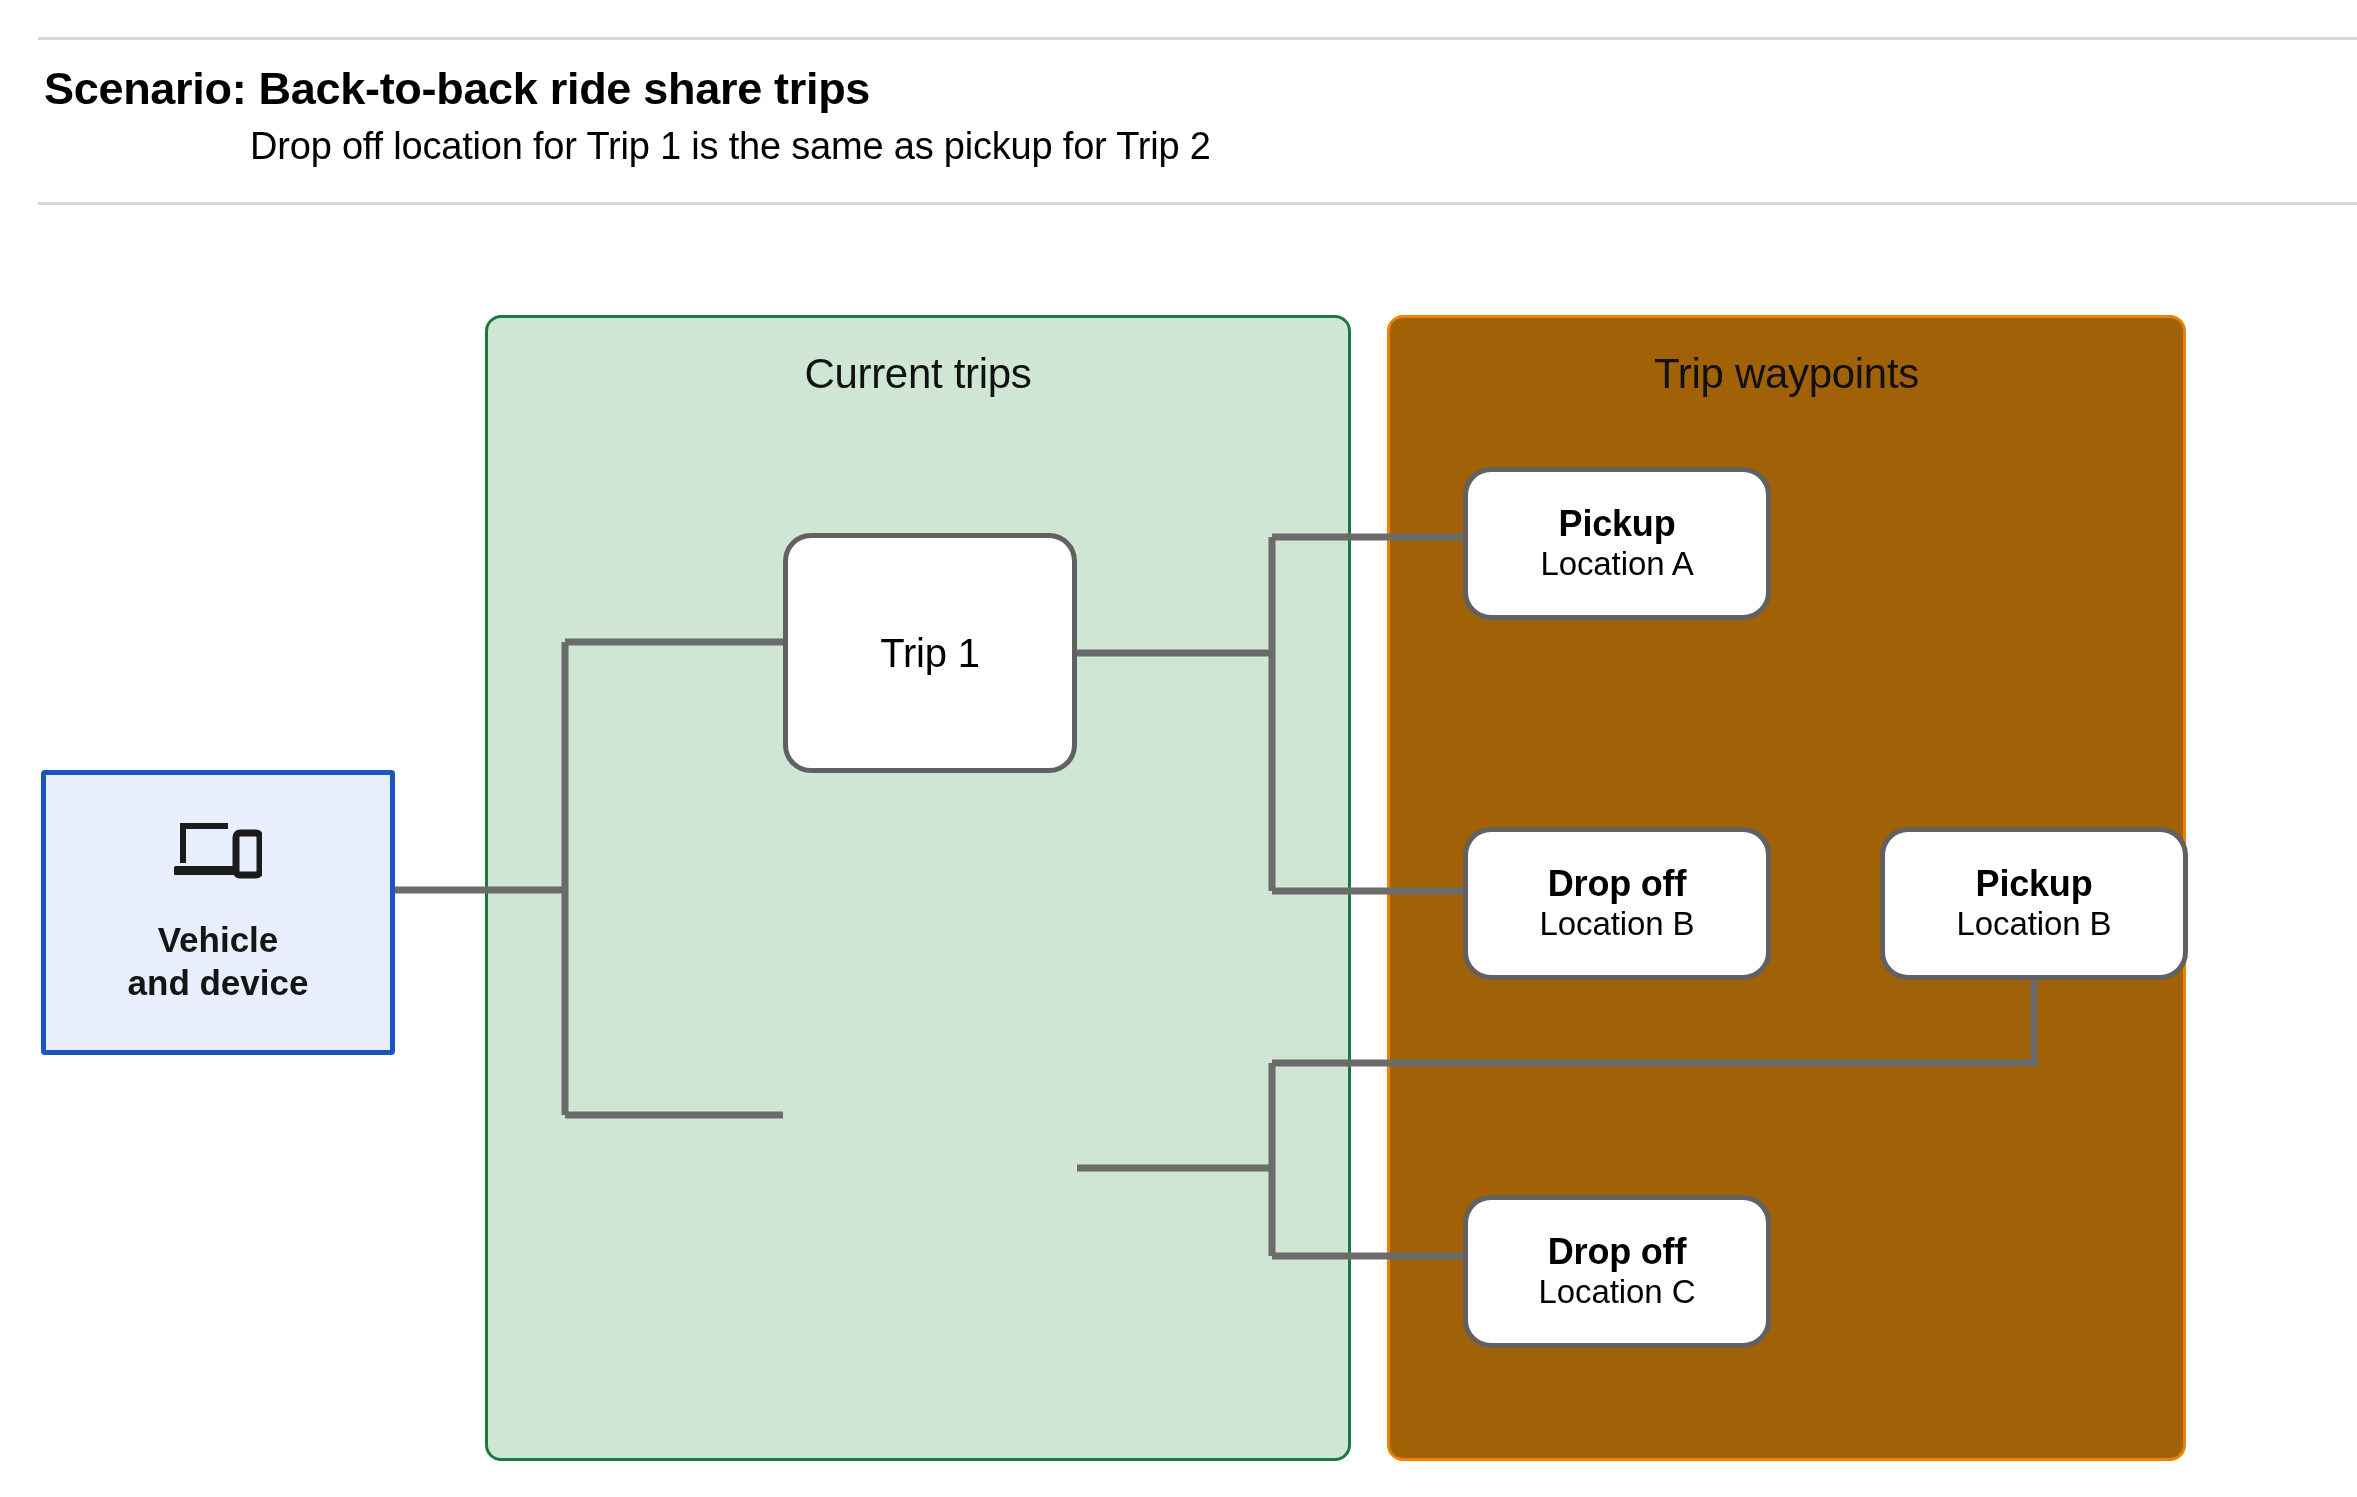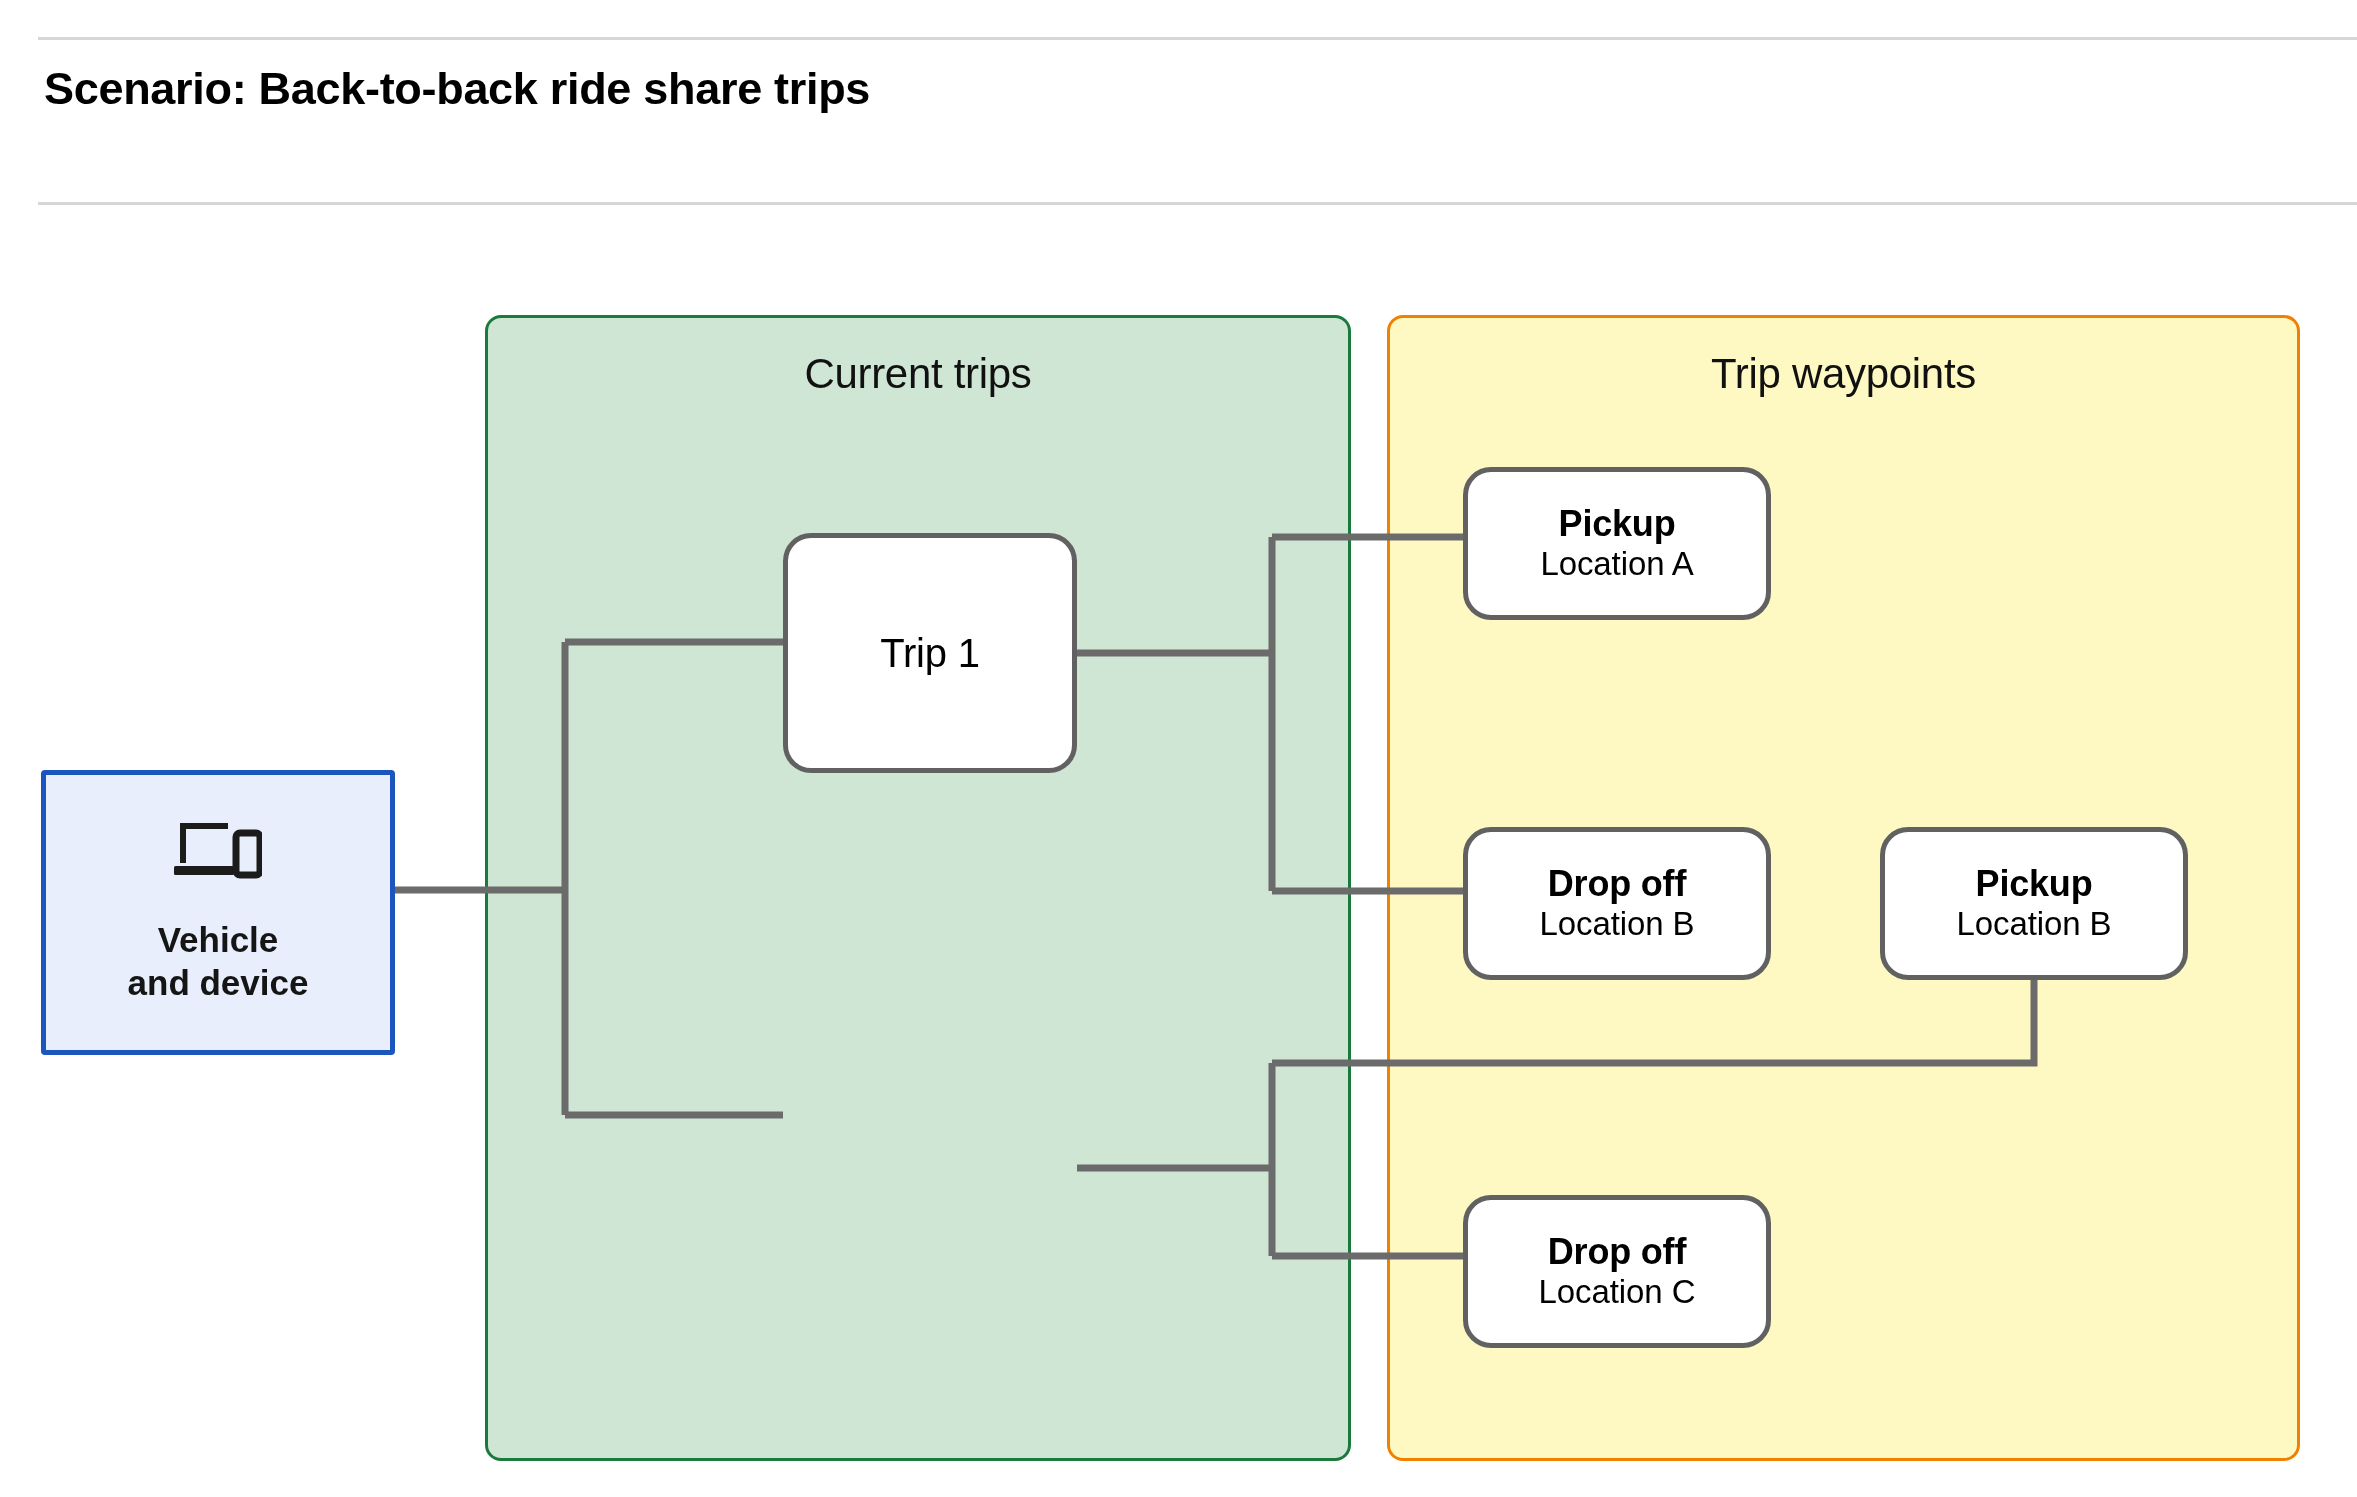--- a/index.html
+++ b/index.html
@@ -62,23 +62,23 @@
     left: 485px;
     top: 315px;
     width: 866px;
     height: 1146px;
     background: #cfe6d5;
     border: 3px solid #1a7a3c;
   }
   #group-trip-waypoints {
     left: 1387px;
     top: 315px;
-    width: 913px;
+    width: 799px;
     height: 1146px;
-    background: #fef9c3;
+    background: #a16207;
     border: 3px solid #f08000;
   }
   .group-title {
     position: absolute;
     top: 32px;
     left: 0;
     width: 100%;
     text-align: center;
     font-size: 42px;
     font-weight: 400;
@@ -165,20 +165,21 @@
     white-space: pre-line;
   }
 </style>
 </head>
 <body>
 
 <div id="page">
 
   <div class="rule" id="rule-top"></div>
   <div id="page-title">Scenario: Back-to-back ride share trips</div>
+  <div id="page-subtitle">Drop off  location for Trip 1 is the same as pickup for Trip 2</div>
   <div class="rule" id="rule-bottom"></div>
 
   <div class="group" id="group-current-trips">
     <div class="group-title">Current trips</div>
   </div>
 
   <div class="group" id="group-trip-waypoints">
     <div class="group-title">Trip waypoints</div>
   </div>
 

